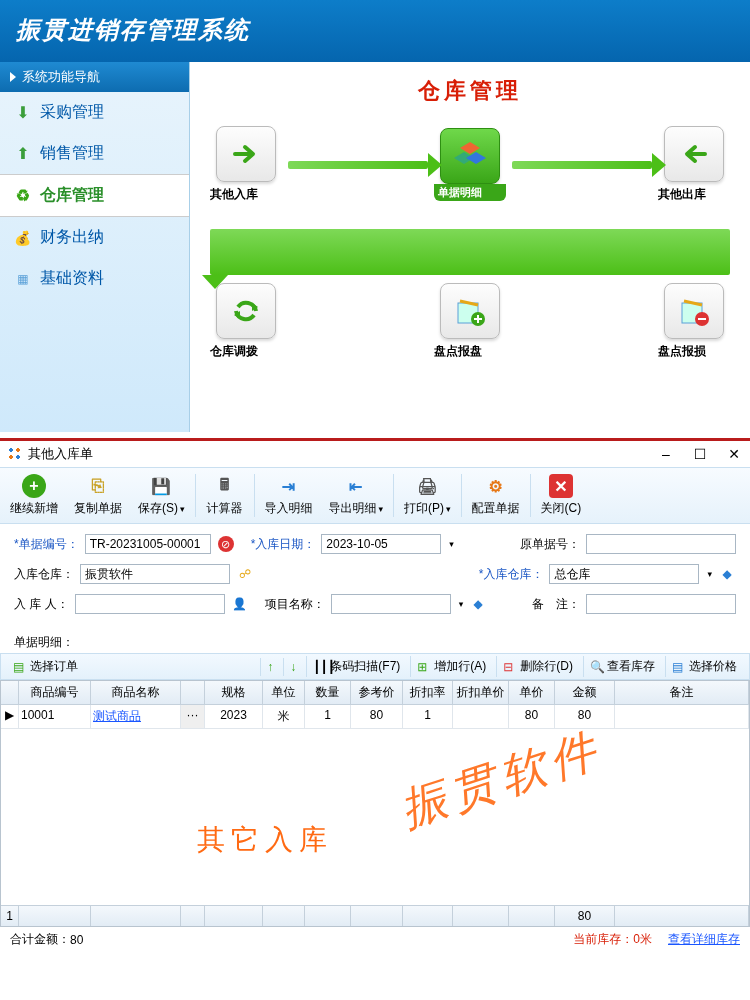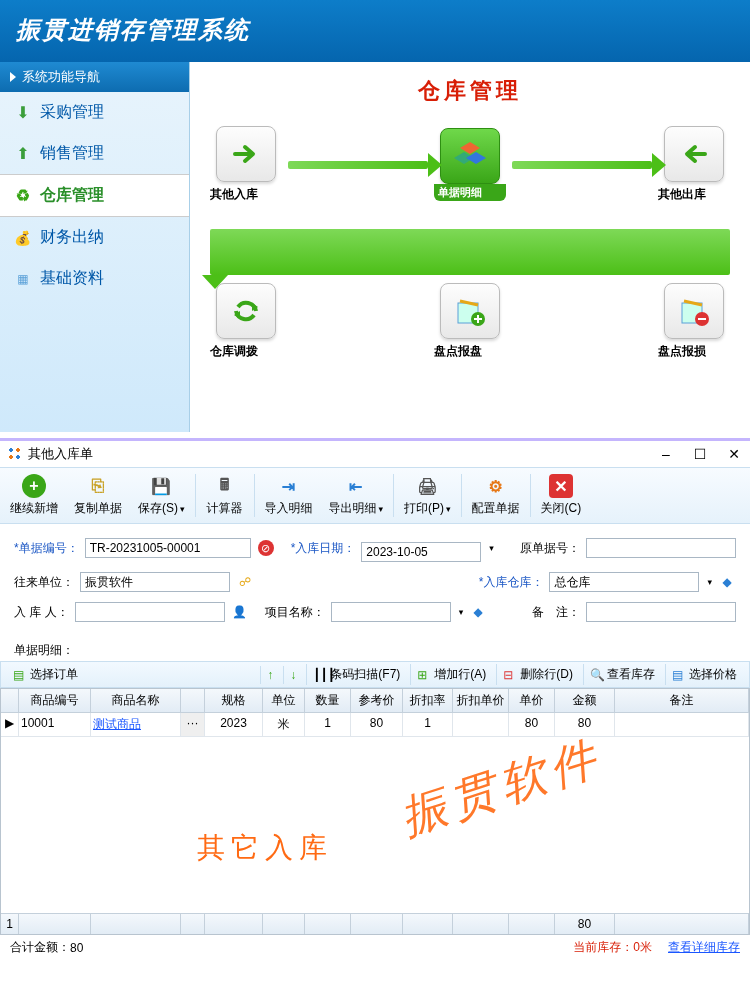--- a/index.html
+++ b/index.html
@@ -35,21 +35,21 @@
 .flow-card.center .box { background: linear-gradient(#6fd84a,#3aa618); border-color:#2e8f12; }
 .flow-card.center .lbl { color:#fff; background:#3aa618; padding:1px 4px; border-radius:0 0 6px 6px; margin-top:-4px; font-size:11px; }
 .flow-arrow { flex:1; height:8px; margin:0 6px; background: linear-gradient(90deg,#7ed957,#4cbf17); position:relative; border-radius:2px; }
 .flow-arrow::after { content:""; position:absolute; right:-14px; top:-8px; border-left:14px solid #4cbf17; border-top:12px solid transparent; border-bottom:12px solid transparent; }
 .flow-arrow.v { width:10px; height:46px; margin:8px auto; background: linear-gradient(#7ed957,#4cbf17); }
 .flow-arrow.v::after { right:auto; left:-8px; top:auto; bottom:-14px; border-top:14px solid #4cbf17; border-left:13px solid transparent; border-right:13px solid transparent; border-bottom:none; }
 
 .flow-row2 { display:flex; justify-content:space-between; }
 
 
-.window { border-top: 3px solid #c4b5fd; margin-top: 6px; }
+.window { border-top: 3px solid #b91c1c; margin-top: 6px; }
 .win-title { display:flex; align-items:center; padding: 4px 8px; background:#fff; font-size:13px; }
 .win-title .dots { display:inline-block; width:14px; height:14px; margin-right:6px; background:
   radial-gradient(circle at 3px 3px,#2a7fd4 2px,transparent 2px),
   radial-gradient(circle at 10px 3px,#e67817 2px,transparent 2px),
   radial-gradient(circle at 3px 10px,#e67817 2px,transparent 2px),
   radial-gradient(circle at 10px 10px,#2a7fd4 2px,transparent 2px); }
 .win-controls { margin-left:auto; display:flex; gap:18px; font-size:14px; }
 .win-controls span { cursor:pointer; width:16px; text-align:center; }
 
 .toolbar { background: linear-gradient(#f7fbff,#e6f2fb); border-top:1px solid #c9dff0; border-bottom:1px solid #c9dff0; display:flex; padding:2px 2px; }
@@ -255,33 +255,33 @@
     <div class="sep"></div>
     <div class="tbtn">
         <span class="ic" style="background:#d33;color:#fff;border-radius:4px">✕</span>
         <span>关闭(C)</span>
       </div>
   </div>
 
   <div class="form-area">
     <div class="form-row">
       <label class="req">*单据编号：</label>
-      <input style="width: 166px;" value="TR-20231005-00001">
+      <input style="width: 126px;" value="TR-20231005-00001">
       <span class="icon-btn">
           <span class="cancel-btn">⊘</span>
         </span>
       <label class="req" style="margin-left:10px">*入库日期：</label>
-      <input style="width: 120px; margin-top: 8px;" value="2023-10-05">
+      <input style="width: 120px;" value="2023-10-05">
         <span class="ddarrow">▾</span>
       <span class="spacer"></span>
       <label>原单据号：</label>
       <input style="width: 150px;" value="">
     </div>
     <div class="form-row">
-      <label>往来单位：</label>
+      <label>入库仓库：</label>
       <input style="width: 150px;" value="振贯软件">
       <span class="icon-btn" style="color:#e6a817">☍</span>
       <span class="spacer"></span>
       <label class="req">*入库仓库：</label>
       <input style="width: 150px;" value="总仓库">
         <span class="ddarrow">▾</span>
       <span class="icon-btn" style="color:#2a7fd4">◆</span>
     </div>
     <div class="form-row">
       <label>入 库 人：</label>

